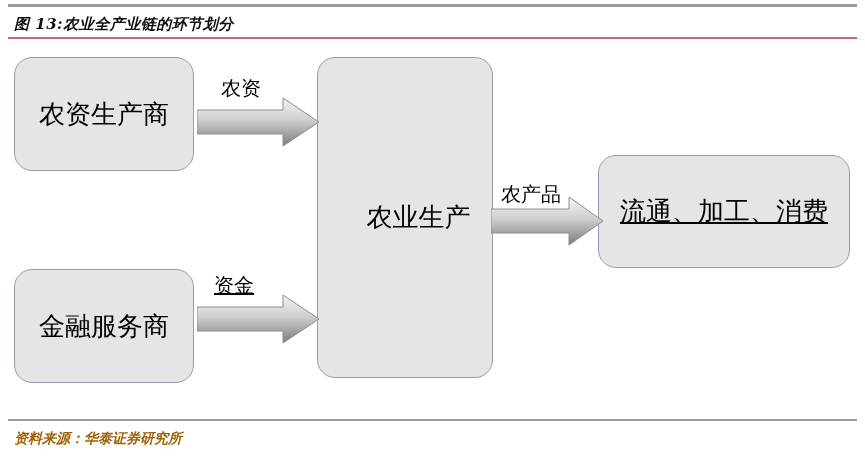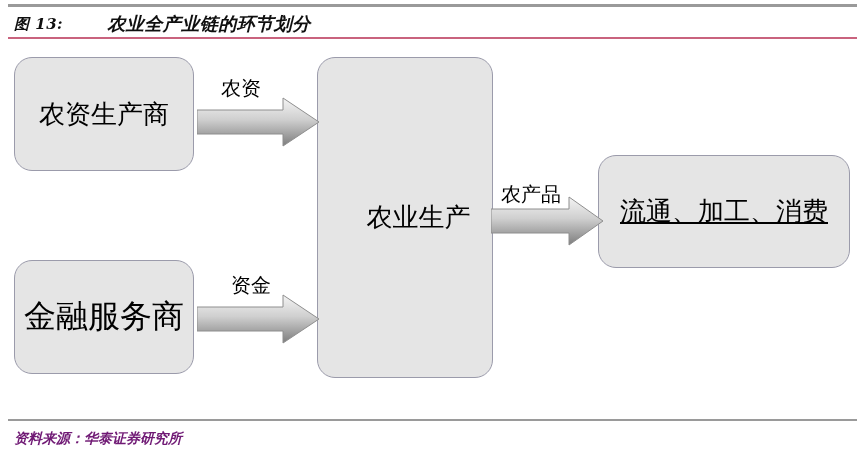--- a/index.html
+++ b/index.html
@@ -41,23 +41,22 @@
     font-weight: bold;
     font-style: italic;
     font-size: 15px;
     color: #0f0f0f;
     letter-spacing: 0.5px;
   }
   .fig-caption {
     font-family: "DejaVu Serif", "Liberation Serif", serif;
     font-weight: bold;
     font-style: italic;
-    font-size: 18px;
+    font-size: 15px;
     color: #0f0f0f;
-    margin-left: 44px;
     letter-spacing: 0.5px;
   }
   .rule-title {
     position: absolute;
     left: 8px;
     top: 37px;
     width: 849px;
     height: 2px;
     background: #c9637e;
   }
@@ -72,40 +71,40 @@
     background: #9a9a9a;
   }
   .source {
     position: absolute;
     left: 14px;
     top: 430px;
     font-family: "DejaVu Serif", "Liberation Serif", serif;
     font-style: italic;
     font-weight: bold;
     font-size: 14px;
-    color: #701a75;
+    color: #a16207;
     white-space: nowrap;
   }
 
   
   .node {
     position: absolute;
     box-sizing: border-box;
     background: #e5e5e5;
     border: 1px solid #9b9bab;
     border-radius: 18px;
     display: flex;
     align-items: center;
     justify-content: center;
     color: #000000;
     font-family: "DejaVu Sans", "Liberation Sans", sans-serif;
     white-space: nowrap;
   }
   #node-agri-input  { left: 14px;  top: 57px;  width: 180px; height: 114px; font-size: 26px; }
-  #node-fin-service { left: 14px;  top: 260px; width: 180px; height: 114px; font-size: 32px; }
+  #node-fin-service { left: 14px;  top: 269px; width: 180px; height: 114px; font-size: 26px; }
   #node-agri-prod   { left: 317px; top: 57px;  width: 176px; height: 321px; font-size: 26px; padding-left: 27px; }
   #node-downstream  { left: 598px; top: 155px; width: 252px; height: 113px; font-size: 26px; text-decoration: underline; }
 
   
   .arrow {
     position: absolute;
   }
   #arrow-nongzi   { left: 197px; top: 96px;  width: 122px; height: 52px; }
   #arrow-zijin    { left: 197px; top: 293px; width: 122px; height: 52px; }
   #arrow-nongchan { left: 491px; top: 195px; width: 112px; height: 52px; }
@@ -114,21 +113,21 @@
     position: absolute;
     font-family: "DejaVu Sans", "Liberation Sans", sans-serif;
     font-size: 20px;
     color: #000000;
     background: #ffffff;
     white-space: nowrap;
     line-height: 1;
     text-align: right;
   }
   #label-nongzi   { left: 221px; top: 78px; }
-  #label-zijin    { left: 231px; top: 275px; }
+  #label-zijin    { left: 214px; top: 275px; text-decoration: underline; }
   #label-nongchan { left: 501px; top: 184px; }
 </style>
 </head>
 <body>
 
 <div id="page">
 
   <div class="rule-top"></div>
 
   <div class="fig-title">

